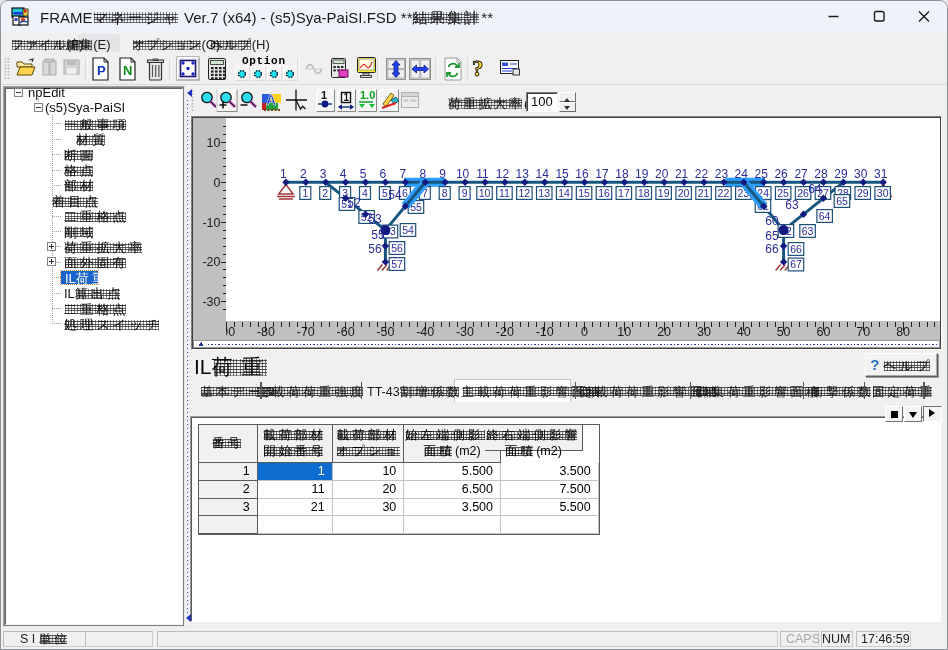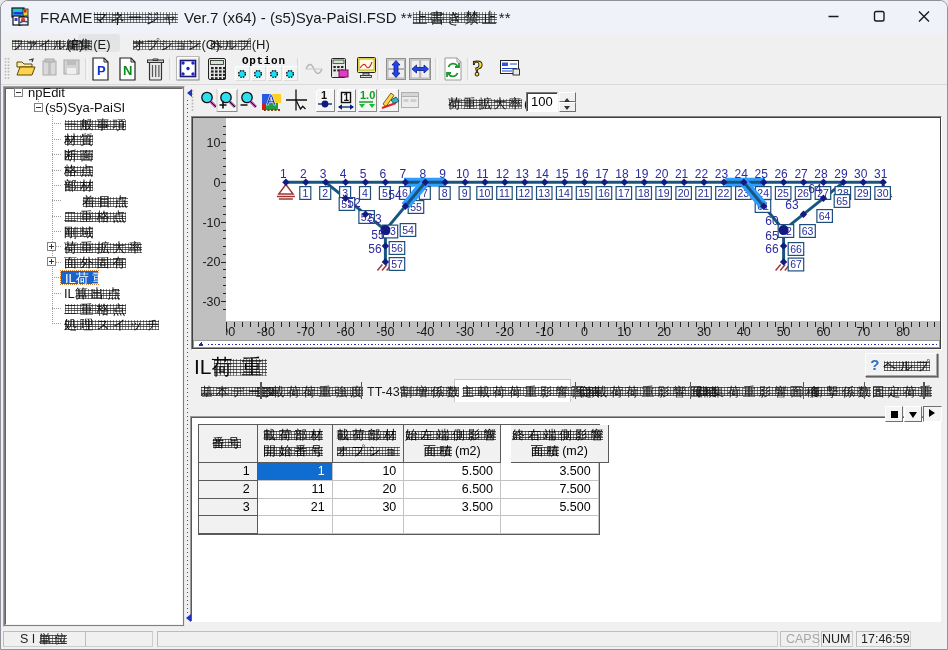--- a/index.html
+++ b/index.html
@@ -47,21 +47,21 @@
 .scell{position:absolute;top:1px;height:16px;border:1px solid #cdcdcd;border-top-color:#bdbdbd;border-left-color:#bdbdbd;background:#f0f0f0;line-height:15px}
 
 #tbl{position:absolute;left:8px;top:8px}
 .c{position:absolute;border-right:1px solid #c3c3c3;border-bottom:1px solid #c3c3c3;font-size:12.5px;line-height:16px;background:#fff;color:#000}
 .hd{background:#f1f1f1;border-right:1px solid #5a5a5a;border-bottom:1px solid #5a5a5a;text-align:center}
 .num{text-align:right;padding-right:7px}
 </style></head>
 <body>
 <div id="win">
 <div class="abs" id="title"></div>
-<div class="abs" id="ttxt">FRAME<span class="jh">マネージャ</span> Ver.7 (x64) - (s5)Sya-PaiSI.FSD **<span class="jh">上書き禁止</span>**</div>
+<div class="abs" id="ttxt">FRAME<span class="jh">マネージャ</span> Ver.7 (x64) - (s5)Sya-PaiSI.FSD **<span class="jh">結果集計</span>**</div>
 <div class="abs" id="menu">
  <div class="abs" style="left:77px;top:1px;width:42px;height:18px;background:#e2e4e6;border-radius:3px"></div>
  <div class="abs" style="left:10px;top:3px"><span class="jm">ファイル</span>(F)</div>
  <div class="abs" style="left:65px;top:3px"><span class="jm">編集</span>(E)</div>
  <div class="abs" style="left:131px;top:3px"><span class="jm">オプション</span>(O)</div>
  <div class="abs" style="left:209px;top:3px"><span class="jm">ヘルプ</span>(H)</div>
 </div>
 <div class="abs" id="tb1"></div>
 <svg class="abs" style="left:0;top:52px" width="948" height="32" viewBox="0 0 948 32" xmlns="http://www.w3.org/2000/svg">
 <path d="M4.5,5 V27 M7.5,5 V27" stroke="#b5b5b5" stroke-width="1.6" stroke-dasharray="1.6 1.6" fill="none"></path>
@@ -220,25 +220,25 @@
 <div class="abs" style="left:46px;top:204px;width:9px;height:1px;background:repeating-linear-gradient(90deg,#9a9a9a 0 1px,transparent 1px 2px)"></div>
 <div class="abs" style="left:46px;top:219px;width:9px;height:1px;background:repeating-linear-gradient(90deg,#9a9a9a 0 1px,transparent 1px 2px)"></div>
 <div class="abs" style="left:46px;top:234px;width:9px;height:1px;background:repeating-linear-gradient(90deg,#9a9a9a 0 1px,transparent 1px 2px)"></div>
 <div class="abs" style="left:8.2px;top:-1.0px;width:9px;height:9px;border:1px solid #848484;background:#fff"></div>
         <div class="abs" style="left:10.2px;top:3.0px;width:5px;height:1px;background:#333"></div>
 <div class="trow" style="left:22px;top:-4.0px">npEdit</div>
 <div class="abs" style="left:27.5px;top:14.400000000000006px;width:9px;height:9px;border:1px solid #848484;background:#fff"></div>
         <div class="abs" style="left:29.5px;top:18.400000000000006px;width:5px;height:1px;background:#333"></div>
 <div class="trow" style="left:39px;top:11.400000000000006px">(s5)Sya-PaiSI</div>
 <div class="trow" style="left:58px;top:26.799999999999997px"><span class="jp">一般事項</span></div>
-<div class="trow" style="left:58px;top:42.19999999999999px"><span class="jp">材質</span></div>
+<div class="trow" style="left:70px;top:42.19999999999999px"><span class="jp">材質</span></div>
 <div class="trow" style="left:58px;top:57.599999999999994px"><span class="jp">断面</span></div>
 <div class="trow" style="left:58px;top:73.0px"><span class="jp">格点</span></div>
 <div class="trow" style="left:58px;top:88.30000000000001px"><span class="jp">部材</span></div>
-<div class="trow" style="left:76px;top:103.69999999999999px"><span class="jp">着目点</span></div>
+<div class="trow" style="left:46px;top:103.69999999999999px"><span class="jp">着目点</span></div>
 <div class="trow" style="left:58px;top:119.1px"><span class="jp">二重格点</span></div>
 <div class="trow" style="left:58px;top:134.5px"><span class="jp">剛域</span></div>
 <div class="abs" style="left:41.0px;top:152.9px;width:9px;height:9px;border:1px solid #848484;background:#fff"></div>
         <div class="abs" style="left:43.0px;top:156.9px;width:5px;height:1px;background:#333"></div>
         <div class="abs" style="left:45.0px;top:154.9px;width:1px;height:5px;background:#333"></div>
 <div class="trow" style="left:58px;top:149.9px"><span class="jp">荷重拡大率</span></div>
 <div class="abs" style="left:41.0px;top:168.3px;width:9px;height:9px;border:1px solid #848484;background:#fff"></div>
         <div class="abs" style="left:43.0px;top:172.3px;width:5px;height:1px;background:#333"></div>
         <div class="abs" style="left:45.0px;top:170.3px;width:1px;height:5px;background:#333"></div>
 <div class="trow" style="left:58px;top:165.3px"><span class="jp">面外固有</span></div>
@@ -713,21 +713,21 @@
 <div class="c hd" style="left:0px;top:0px;width:58.6px;height:38px;line-height:37px"><span class="jp">番号</span></div>
 <div class="c hd" style="left:58.6px;top:0px;width:75.0px;height:38px;">
             <div style="margin-top:2px"><span class="jp">載荷部材</span><br><span class="jp">開始番号</span></div>
           </div>
 <div class="c hd" style="left:133.6px;top:0px;width:71.70000000000002px;height:38px;">
             <div style="margin-top:2px"><span class="jp">載荷部材</span><br><span class="jp">オプション</span></div>
           </div>
 <div class="c hd" style="left:205.3px;top:0px;width:96.69999999999999px;height:38px;">
             <div style="margin-top:2px"><span class="jp">始左端側影響</span><br><span class="jp">面積</span>(m2)</div>
           </div>
-<div class="c hd" style="left:312px;top:0px;width:97.69999999999999px;height:38px;">
+<div class="c hd" style="left:286px;top:0px;width:97.69999999999999px;height:26px;">
             <div style="margin-top:2px"><span class="jp">終右端側影響</span><br><span class="jp">面積</span>(m2)</div>
           </div>
 <div class="c hd num" style="left:0px;top:38px;width:58.6px;height:18px;">1</div>
 <div class="c num" style="left:58.6px;top:38px;width:75.0px;height:18px;background:#0f6cd1;color:#fff;">1</div>
 <div class="c num" style="left:133.6px;top:38px;width:71.70000000000002px;height:18px;">10</div>
 <div class="c num" style="left:205.3px;top:38px;width:96.69999999999999px;height:18px;">5.500</div>
 <div class="c num" style="left:302px;top:38px;width:97.69999999999999px;height:18px;">3.500</div>
 <div class="c hd num" style="left:0px;top:56px;width:58.6px;height:17.900000000000006px;">2</div>
 <div class="c num" style="left:58.6px;top:56px;width:75.0px;height:17.900000000000006px;">11</div>
 <div class="c num" style="left:133.6px;top:56px;width:71.70000000000002px;height:17.900000000000006px;">20</div>

